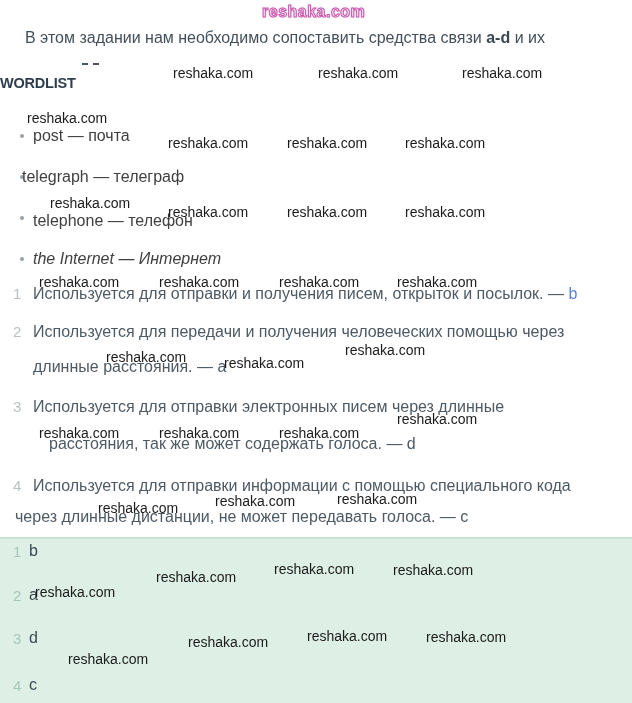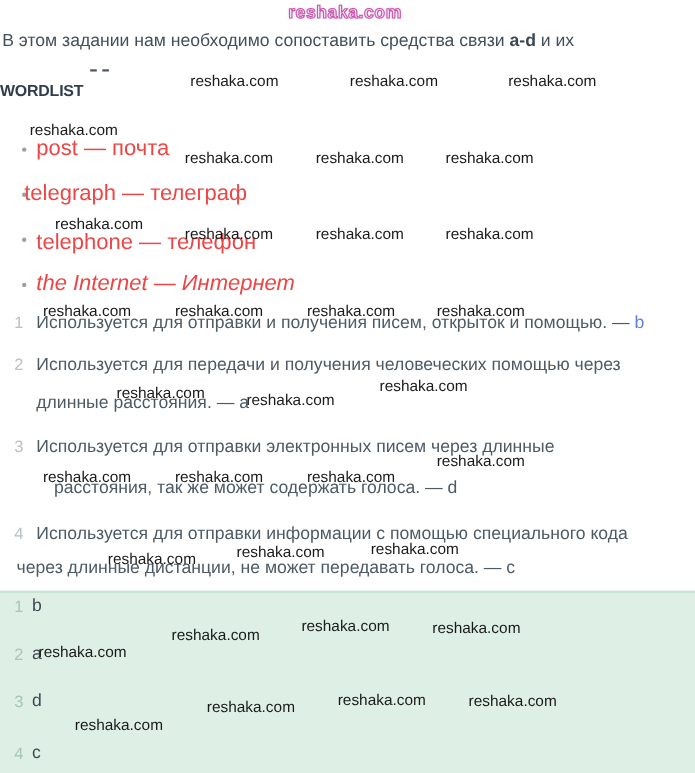--- a/index.html
+++ b/index.html
@@ -9,25 +9,25 @@
     font-family:"Liberation Sans","DejaVu Sans",sans-serif;
     color:#4d5a64;
   }
   .abs{position:absolute;white-space:nowrap;line-height:17px;}
   .brand-top{
     font-size:16px;font-weight:bold;letter-spacing:.5px;
     color:#f3e7f2;
     -webkit-text-stroke:1px #cf55a9;
     text-shadow:0 0 2px rgba(80,80,200,.55);
   }
-  .heading{font-size:16px;color:#43505b;}
+  .heading{font-size:16px;color:#43505b;margin-left:23px;}
   .heading b{color:#3b4853;}
   .wordlist-title{font-size:14.5px;font-weight:bold;color:#2f3e4e;letter-spacing:-.2px;}
   .bullet-dot{position:absolute;width:4px;height:4px;border-radius:50%;background:#99a1a6;}
-  .wl-item{font-size:20px;color:#ef4444;}
+  .wl-item{font-size:16px;color:#404040;}
   .task-num{font-size:15px;color:#b9c1c6;}
   .task-line{font-size:16px;color:#4d5a64;}
   .ans{color:inherit;}
   .wm{position:absolute;font-size:14px;color:#1b1b1b;white-space:nowrap;line-height:15px;}
   .answer-card{
     position:absolute;left:0;top:537px;width:632px;height:166px;
     background:#def0e5;border-top:2px solid #c9e4d3;box-sizing:border-box;
   }
   .ans-num{font-size:15px;color:#a6c6b4;}
   .ans-letter{font-size:16px;color:#3d4a54;}
@@ -51,21 +51,21 @@
 <div class="bullet-dot" style="left:20px;top:175px;"></div>
 <div class="abs wl-item" style="left:22px;top:168px;">telegraph — телеграф</div>
 
 <div class="bullet-dot" style="left:20px;top:216px;"></div>
 <div class="abs wl-item" style="left:33px;top:212px;">telephone — телефон</div>
 
 <div class="bullet-dot" style="left:20px;top:257px;"></div>
 <div class="abs wl-item" style="left:33px;top:250px;font-style:italic;">the Internet — Интернет</div>
 
 <div class="abs task-num" style="left:13px;top:285px;">1</div>
-<div class="abs task-line" style="left:33px;top:285px;"><span>Используется для отправки и получения писем, открыток и помощью. — </span><span class="ans" style="color: rgb(91, 130, 216);">b</span></div>
+<div class="abs task-line" style="left:33px;top:285px;"><span>Используется для отправки и получения писем, открыток и посылок. — </span><span class="ans" style="color: rgb(91, 130, 216);">b</span></div>
 
 <div class="abs task-num" style="left:13px;top:323px;">2</div>
 <div class="abs task-line" style="left:33px;top:323px;">Используется для передачи и получения человеческих помощью через</div>
 <div class="abs task-line" style="left:33px;top:358px;"><span>длинные расстояния. — </span><span class="ans">a</span></div>
 
 <div class="abs task-num" style="left:13px;top:398px;">3</div>
 <div class="abs task-line" style="left:33px;top:398px;">Используется для отправки электронных писем через длинные</div>
 <div class="abs task-line" style="left:49px;top:435px;"><span>расстояния, так же может содержать голоса. — </span><span class="ans">d</span></div>
 
 <div class="abs task-num" style="left:13px;top:477px;">4</div>

